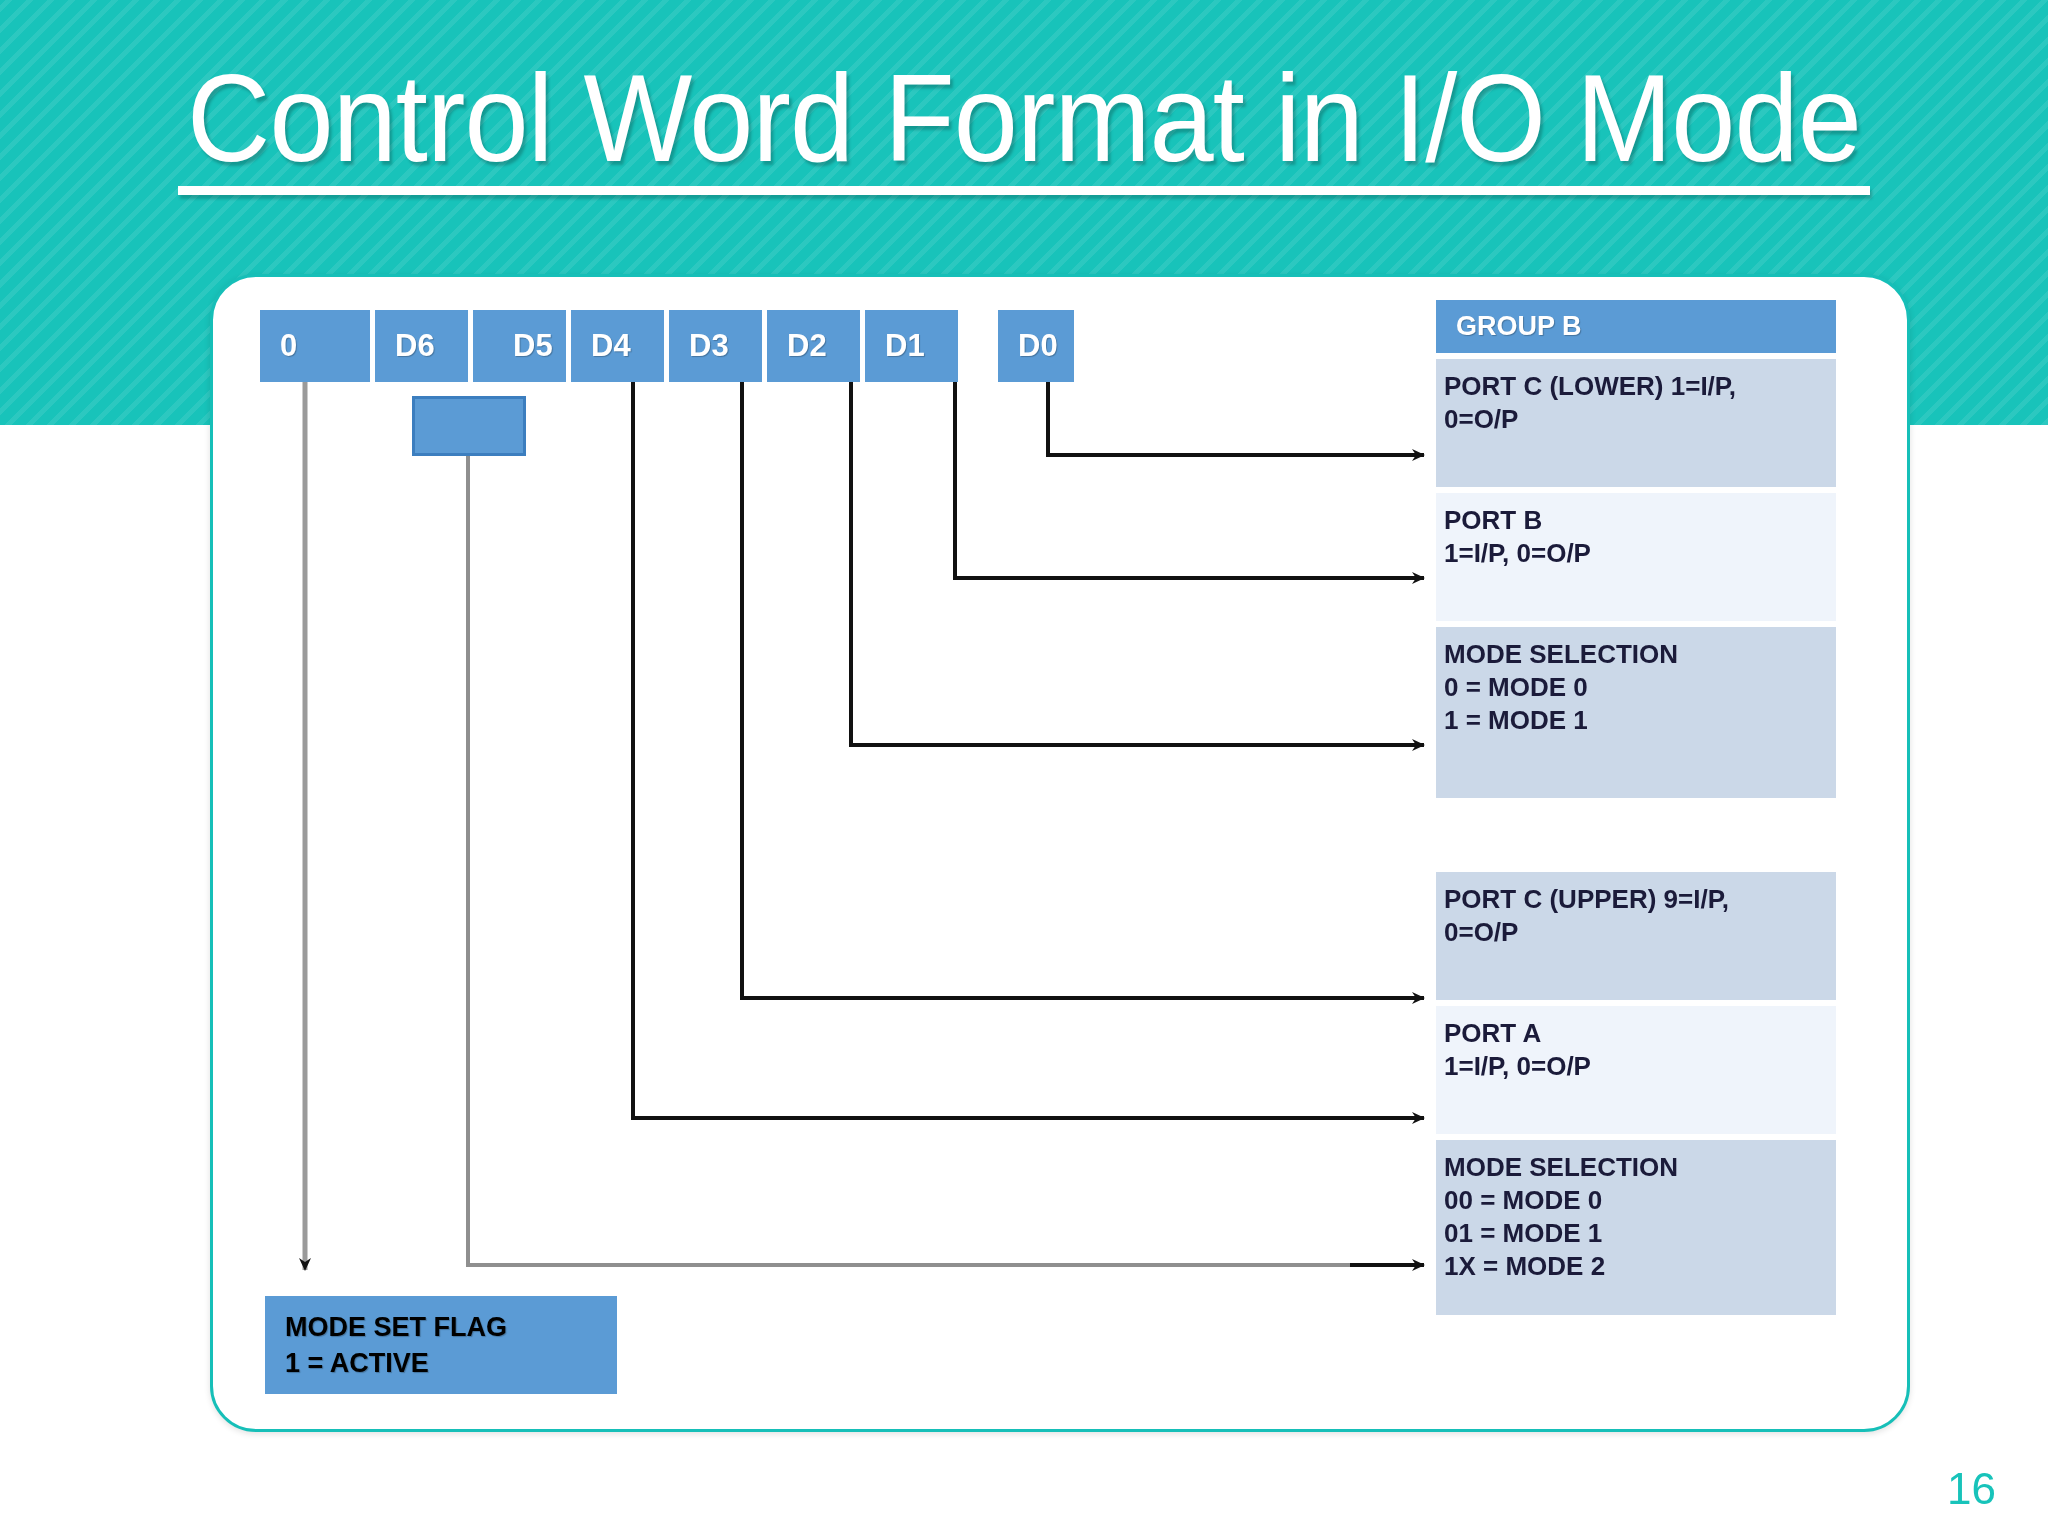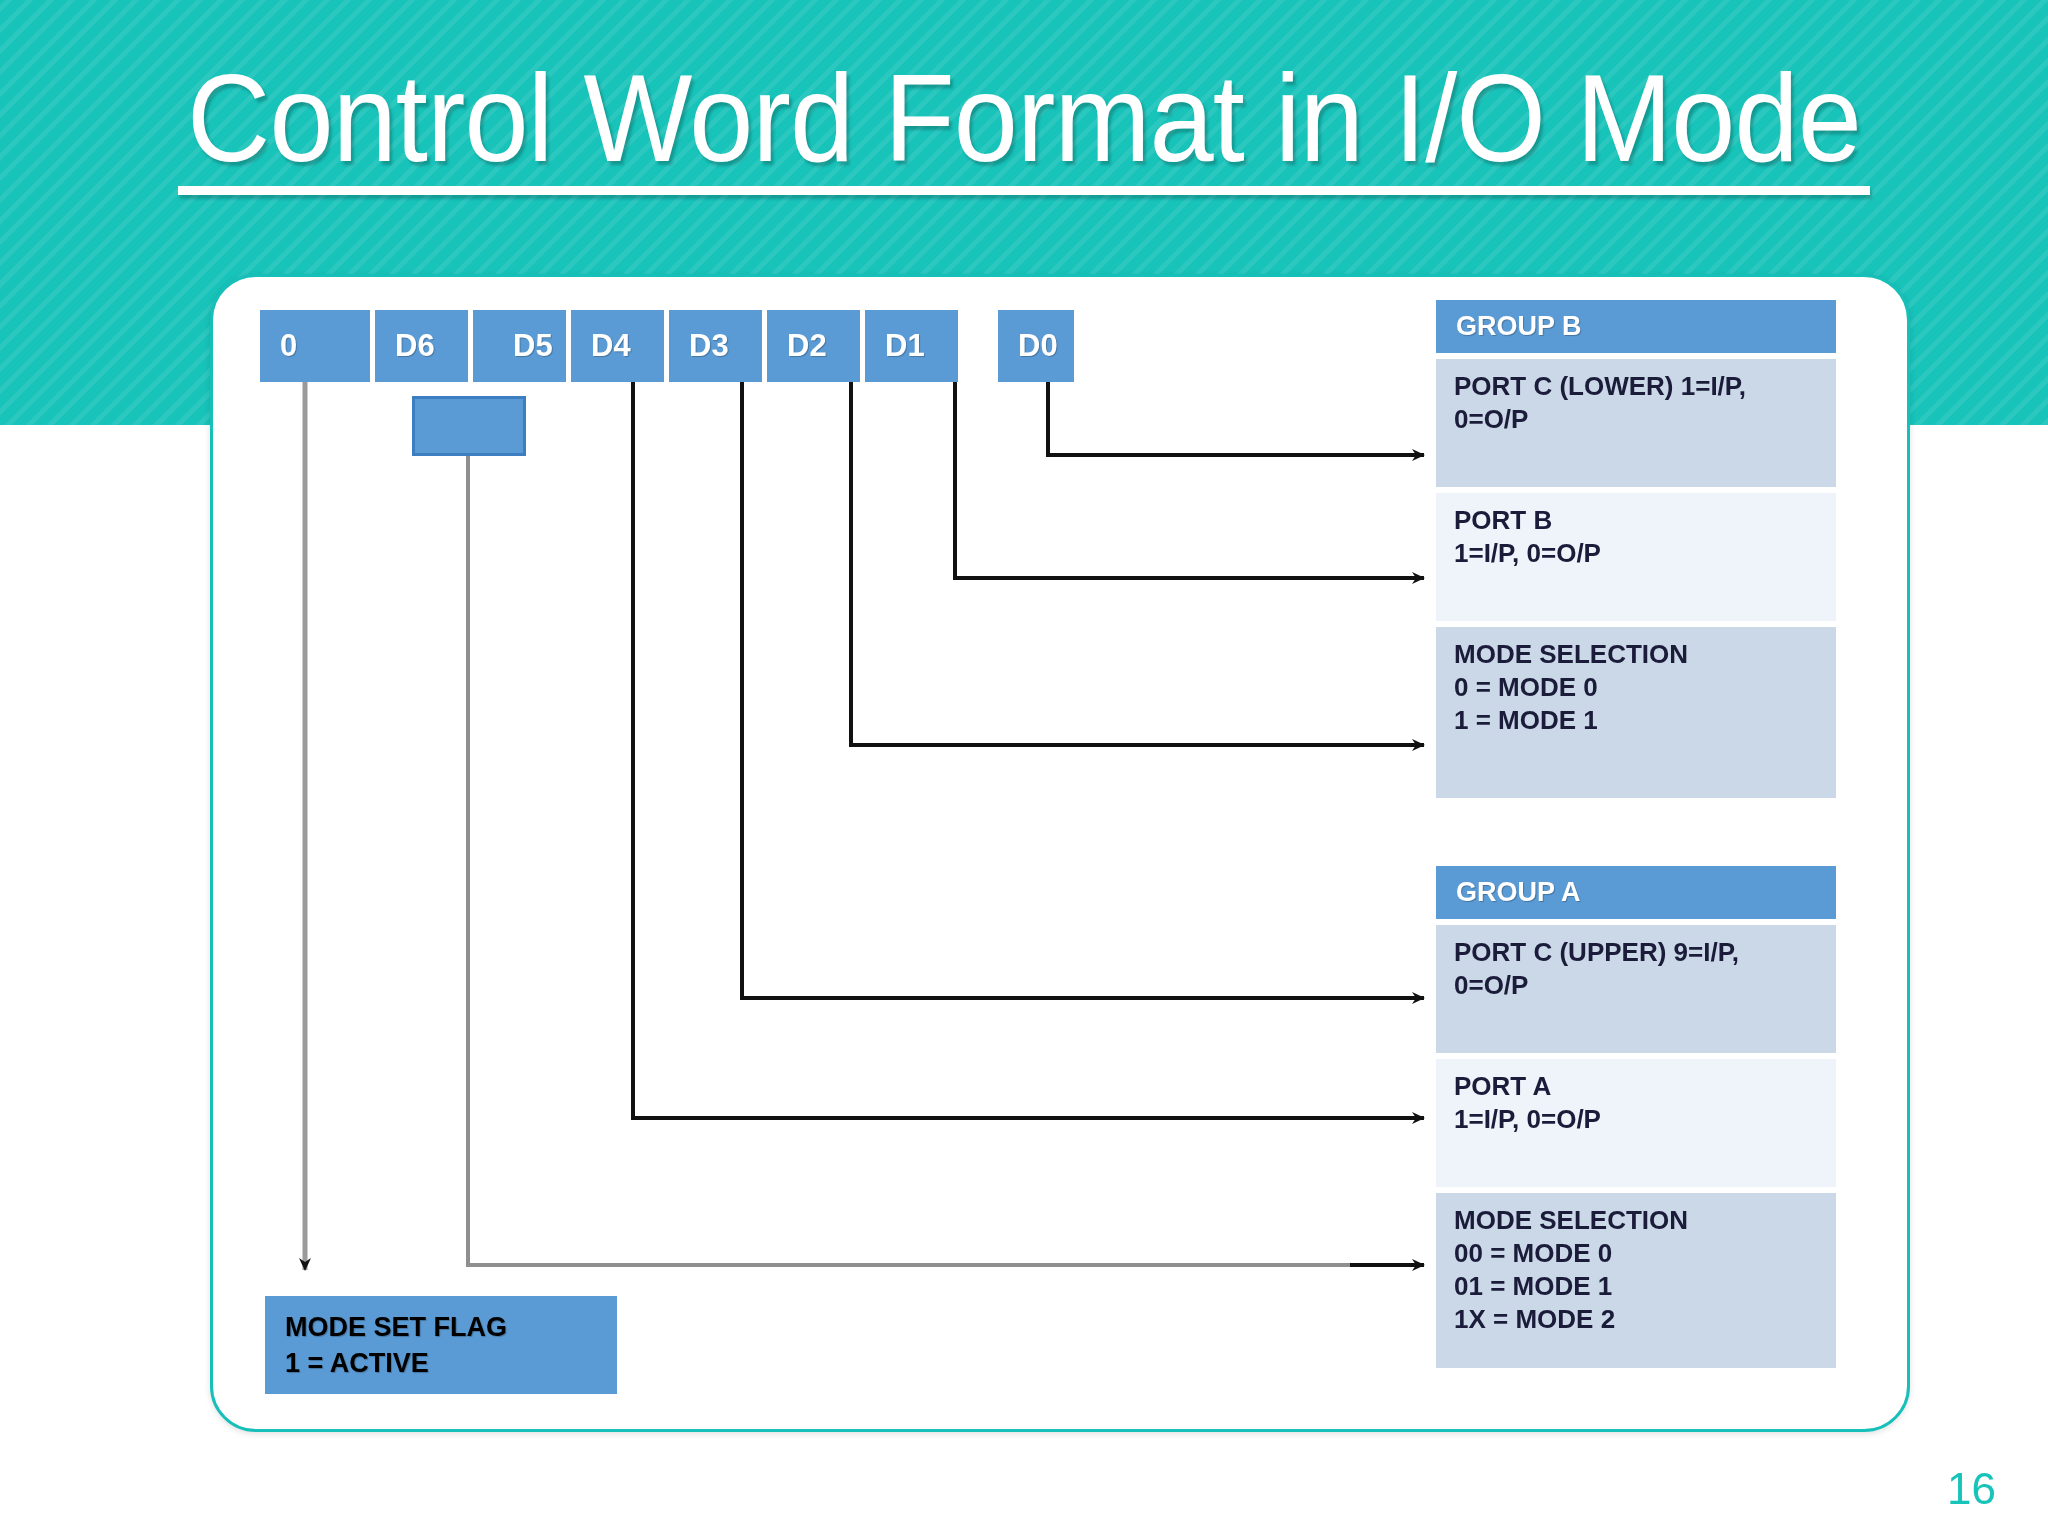--- a/index.html
+++ b/index.html
@@ -75,21 +75,21 @@
   .panel-header{
     background:#5B9BD5;color:#ffffff;
     font-size:27px;font-weight:bold;
     padding:11px 0 11px 20px;
     text-shadow:1px 1px 1px rgba(0,0,0,0.25);
     box-sizing:border-box;
   }
   .panel-row{
     color:#1B1B3A;
     font-size:26px;font-weight:bold;
-    padding:11px 10px 18px 18px;
+    padding:11px 10px 18px 8px;
     line-height:1.27;
     box-sizing:border-box;
   }
   .row-dark{background:#CBD8E8;}
   .row-light{background:#EFF4FB;}
   .rowgap{height:6px;background:#ffffff;}
 
   #panel-b{top:300px;}
   #panel-a{top:866px;}
 
@@ -177,21 +177,20 @@
   </div>
   <div class="rowgap"></div>
   <div class="panel-row row-dark" style="height:171px;">
     <div>MODE SELECTION</div>
     <div>0 = MODE 0</div>
     <div>1 = MODE 1</div>
   </div>
 </div>
 
 <div class="panel" id="panel-a">
-  <div class="panel-header">GROUP A</div>
   <div class="rowgap"></div>
   <div class="panel-row row-dark" style="height:128px;">
     <div>PORT C (UPPER) 9=I/P,</div>
     <div>0=O/P</div>
   </div>
   <div class="rowgap"></div>
   <div class="panel-row row-light" style="height:128px;">
     <div>PORT A</div>
     <div>1=I/P,  0=O/P</div>
   </div>

